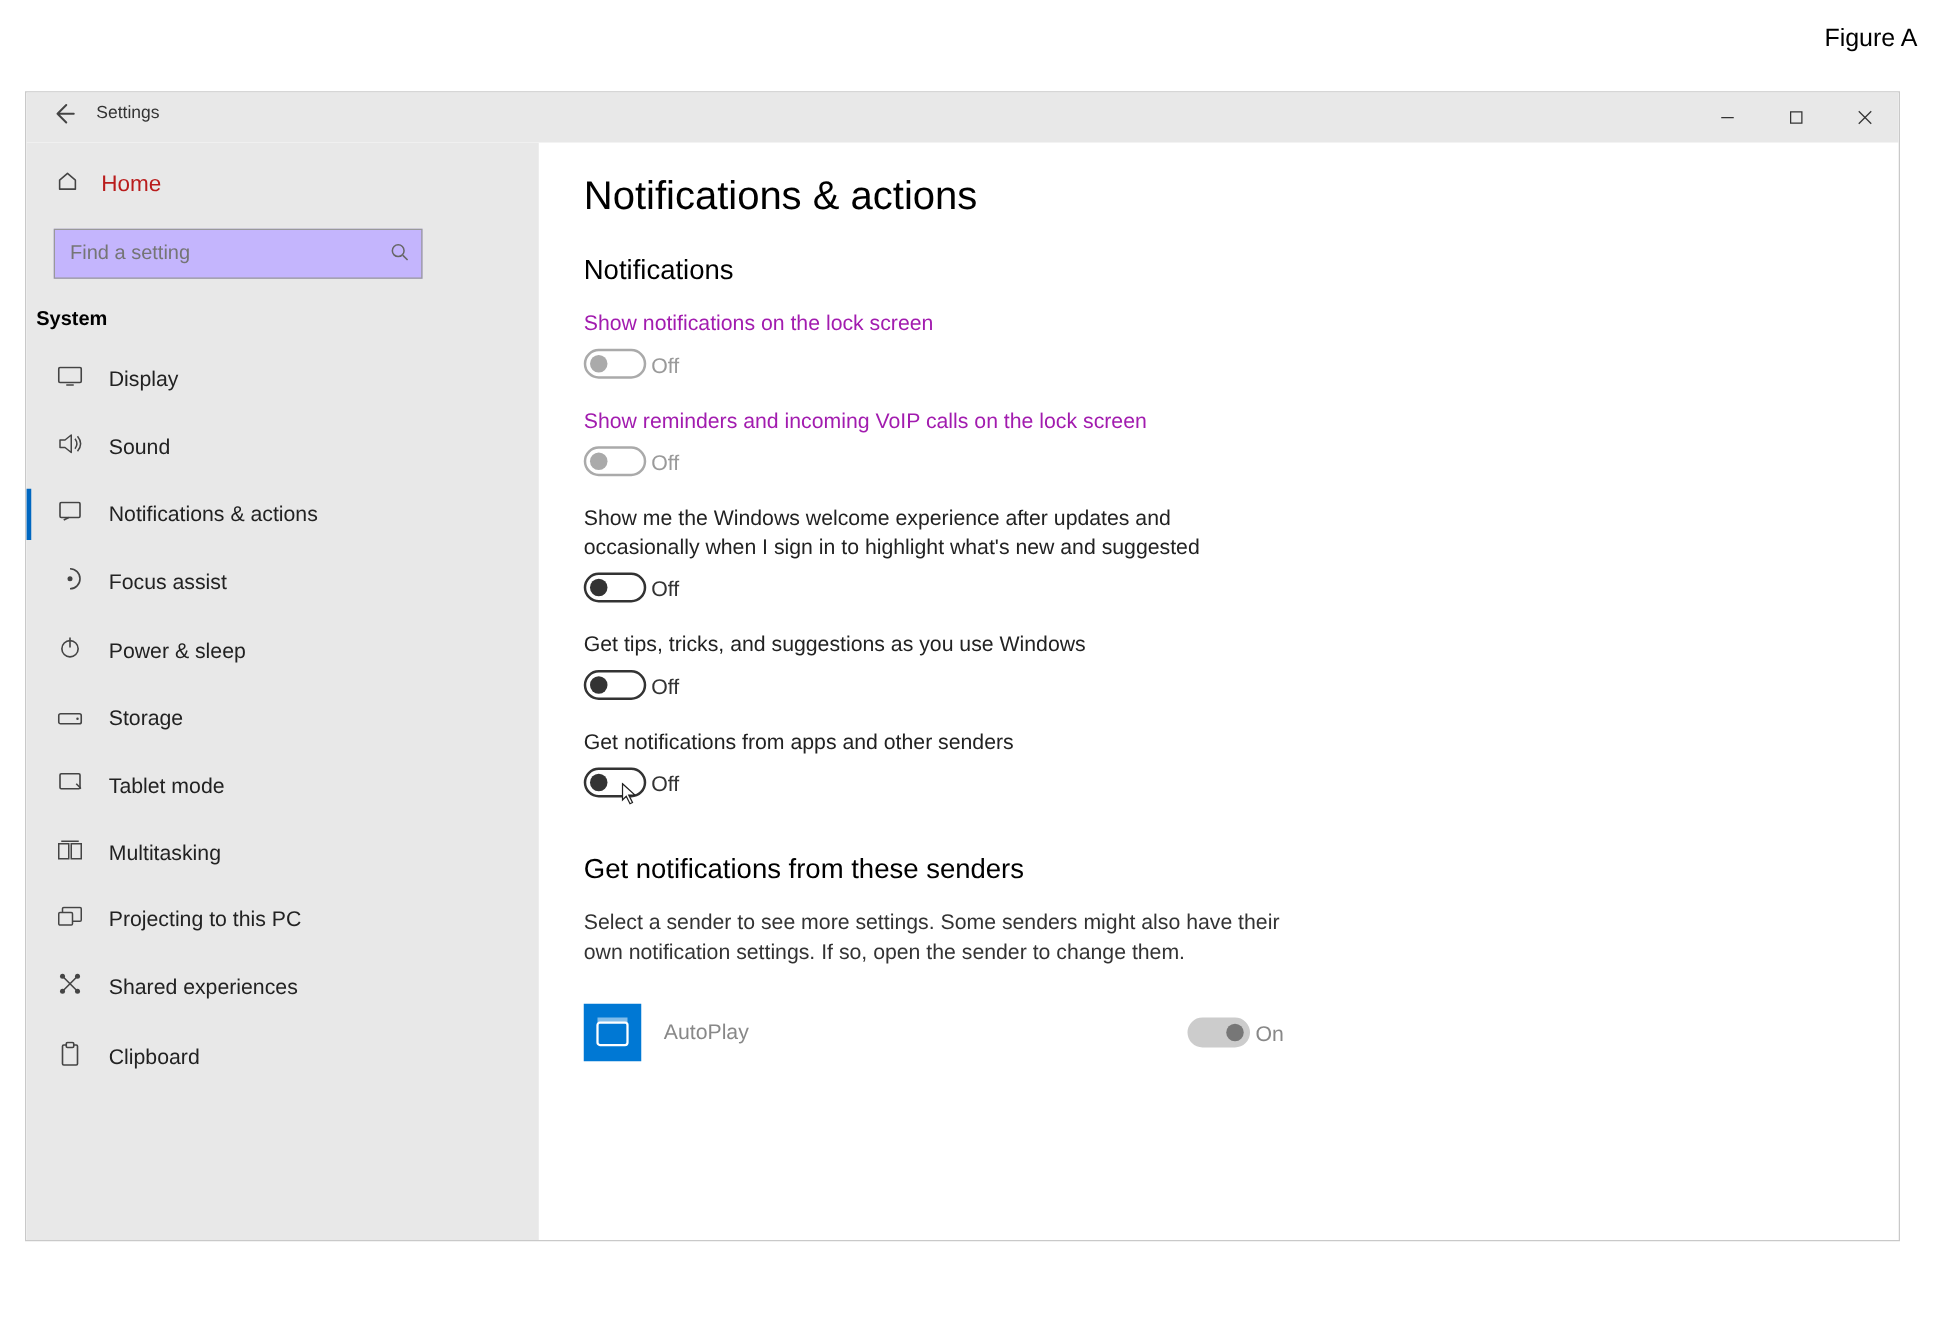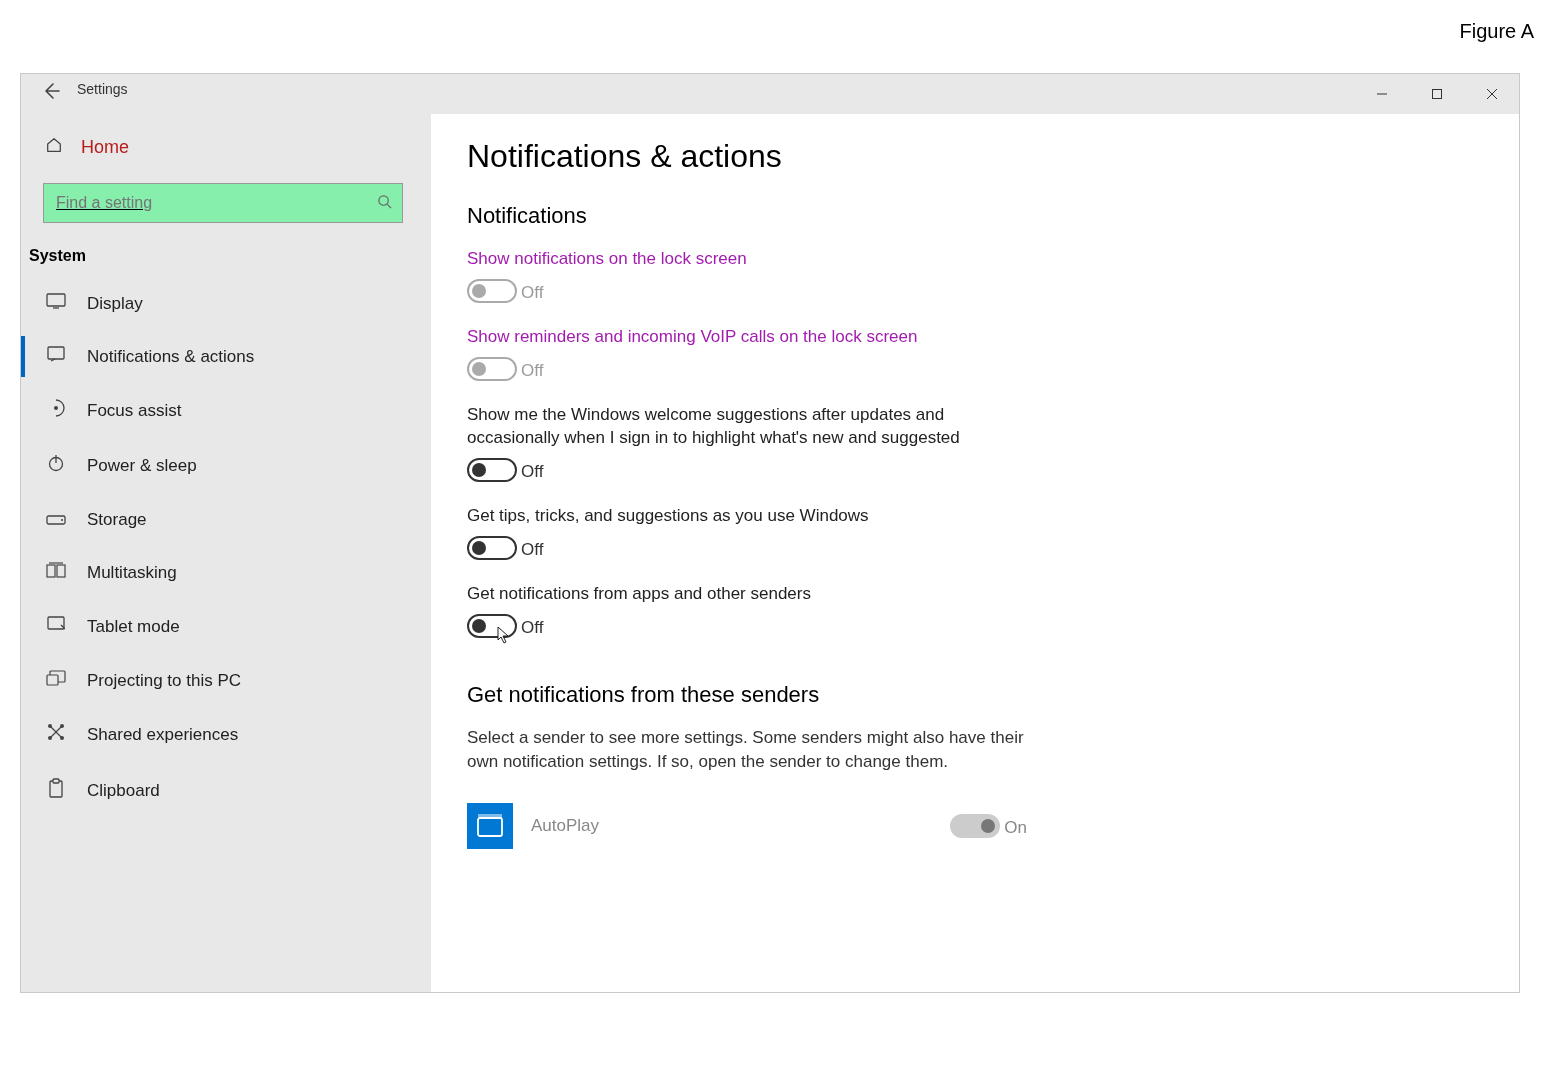--- a/index.html
+++ b/index.html
@@ -81,29 +81,28 @@
     align-items: center;
     gap: 18px;
     padding: 12px 24px;
     font-size: 18px;
     color: #b91c1c;
     cursor: pointer;
   }
   .home .icon { font-size: 18px; color: #444; }
   .search {
     margin: 12px 22px;
-    width: 360px;
+    width: 295px;
     height: 40px;
     border: 1px solid #999;
-    background: #86efac;
+    background: #c4b5fd;
     display: flex;
     align-items: center;
     padding: 0 10px;
     gap: 10px;
-    text-decoration: underline;
   }
   .search input {
     flex: 1;
     border: none;
     background: transparent;
     outline: none;
     font-size: 16px;
     color: #555;
   }
   .search .icon { color: #666; font-size: 15px; }
@@ -282,20 +281,28 @@
       </div>
       <div class="section-header">System</div>
 
       <div class="nav-item">
         <span class="nav-icon"><svg width="20" height="16" viewBox="0 0 20 16">
               <rect x="1" y="1" width="18" height="12" rx="1" stroke="#444" stroke-width="1.3" fill="none"></rect>
               <line x1="7" y1="15" x2="13" y2="15" stroke="#444" stroke-width="1.3"></line>
             </svg></span>
         <span>Display</span>
       </div>
+      <div class="nav-item">
+        <span class="nav-icon"><svg width="20" height="18" viewBox="0 0 20 18">
+              <path d="M2 6 L6 6 L11 2 L11 16 L6 12 L2 12 Z" stroke="#444" stroke-width="1.2" fill="none" stroke-linejoin="round"></path>
+              <path d="M14 5 Q17 9 14 13" stroke="#444" stroke-width="1.2" fill="none"></path>
+              <path d="M16 3 Q21 9 16 15" stroke="#444" stroke-width="1.2" fill="none"></path>
+            </svg></span>
+        <span>Sound</span>
+      </div>
       <div class="nav-item active">
         <span class="nav-icon"><svg width="18" height="16" viewBox="0 0 18 16">
               <rect x="1" y="1" width="16" height="12" rx="1" stroke="#444" stroke-width="1.3" fill="none"></rect>
               <path d="M4 15 L8 13" stroke="#444" stroke-width="1.3"></path>
             </svg></span>
         <span>Notifications &amp; actions</span>
       </div>
       <div class="nav-item">
         <span class="nav-icon"><svg width="18" height="18" viewBox="0 0 18 18">
               <path d="M9 1 A8 8 0 0 1 17 9 A8 8 0 0 1 9 17" stroke="#444" stroke-width="1.3" fill="none"></path>
@@ -311,33 +318,33 @@
         <span>Power &amp; sleep</span>
       </div>
       <div class="nav-item">
         <span class="nav-icon"><svg width="20" height="10" viewBox="0 0 20 10">
               <rect x="1" y="1" width="18" height="8" rx="1.5" stroke="#444" stroke-width="1.3" fill="none"></rect>
               <circle cx="16" cy="5" r="1" fill="#444"></circle>
             </svg></span>
         <span>Storage</span>
       </div>
       <div class="nav-item">
+        <span class="nav-icon"><svg width="18" height="18" viewBox="0 0 18 18">
+              <rect x="1" y="2" width="16" height="12" rx="1" stroke="#444" stroke-width="1.3" fill="none"></rect>
+              <path d="M14 10 L18 14" stroke="#444" stroke-width="1.3"></path>
+            </svg></span>
+        <span>Tablet mode</span>
+      </div>
+      <div class="nav-item">
         <span class="nav-icon"><svg width="20" height="16" viewBox="0 0 20 16">
               <rect x="1" y="3" width="8" height="12" stroke="#444" stroke-width="1.2" fill="none"></rect>
               <rect x="11" y="3" width="8" height="12" stroke="#444" stroke-width="1.2" fill="none"></rect>
               <line x1="3" y1="1" x2="17" y2="1" stroke="#444" stroke-width="1.2"></line>
             </svg></span>
         <span>Multitasking</span>
-      </div>
-      <div class="nav-item">
-        <span class="nav-icon"><svg width="18" height="18" viewBox="0 0 18 18">
-              <rect x="1" y="2" width="16" height="12" rx="1" stroke="#444" stroke-width="1.3" fill="none"></rect>
-              <path d="M14 10 L18 14" stroke="#444" stroke-width="1.3"></path>
-            </svg></span>
-        <span>Tablet mode</span>
       </div>
       <div class="nav-item">
         <span class="nav-icon"><svg width="20" height="16" viewBox="0 0 20 16">
               <rect x="4" y="1" width="15" height="11" rx="1" stroke="#444" stroke-width="1.2" fill="none"></rect>
               <rect x="1" y="5" width="11" height="10" rx="1" stroke="#444" stroke-width="1.2" fill="#e8e8e8"></rect>
             </svg></span>
         <span>Projecting to this PC</span>
       </div>
       <div class="nav-item">
         <span class="nav-icon"><svg width="18" height="18" viewBox="0 0 18 18">
@@ -379,21 +386,21 @@
         <div class="toggle-label disabled">Show reminders and incoming VoIP calls on the lock screen</div>
         <div class="toggle-row">
           <div class="toggle disabled">
               <div class="knob"></div>
             </div>
           <span class="toggle-state disabled">Off</span>
         </div>
       </div>
 
       <div class="toggle-group">
-        <div class="toggle-label">Show me the Windows welcome suggestions after updates and occasionally when I sign in to highlight what's new and suggested</div>
+        <div class="toggle-label">Show me the Windows welcome experience after updates and occasionally when I sign in to highlight what's new and suggested</div>
         <div class="toggle-row">
           <div class="toggle">
               <div class="knob"></div>
             </div>
           <span class="toggle-state">Off</span>
         </div>
       </div>
 
       <div class="toggle-group">
         <div class="toggle-label">Get tips, tricks, and suggestions as you use Windows</div>

